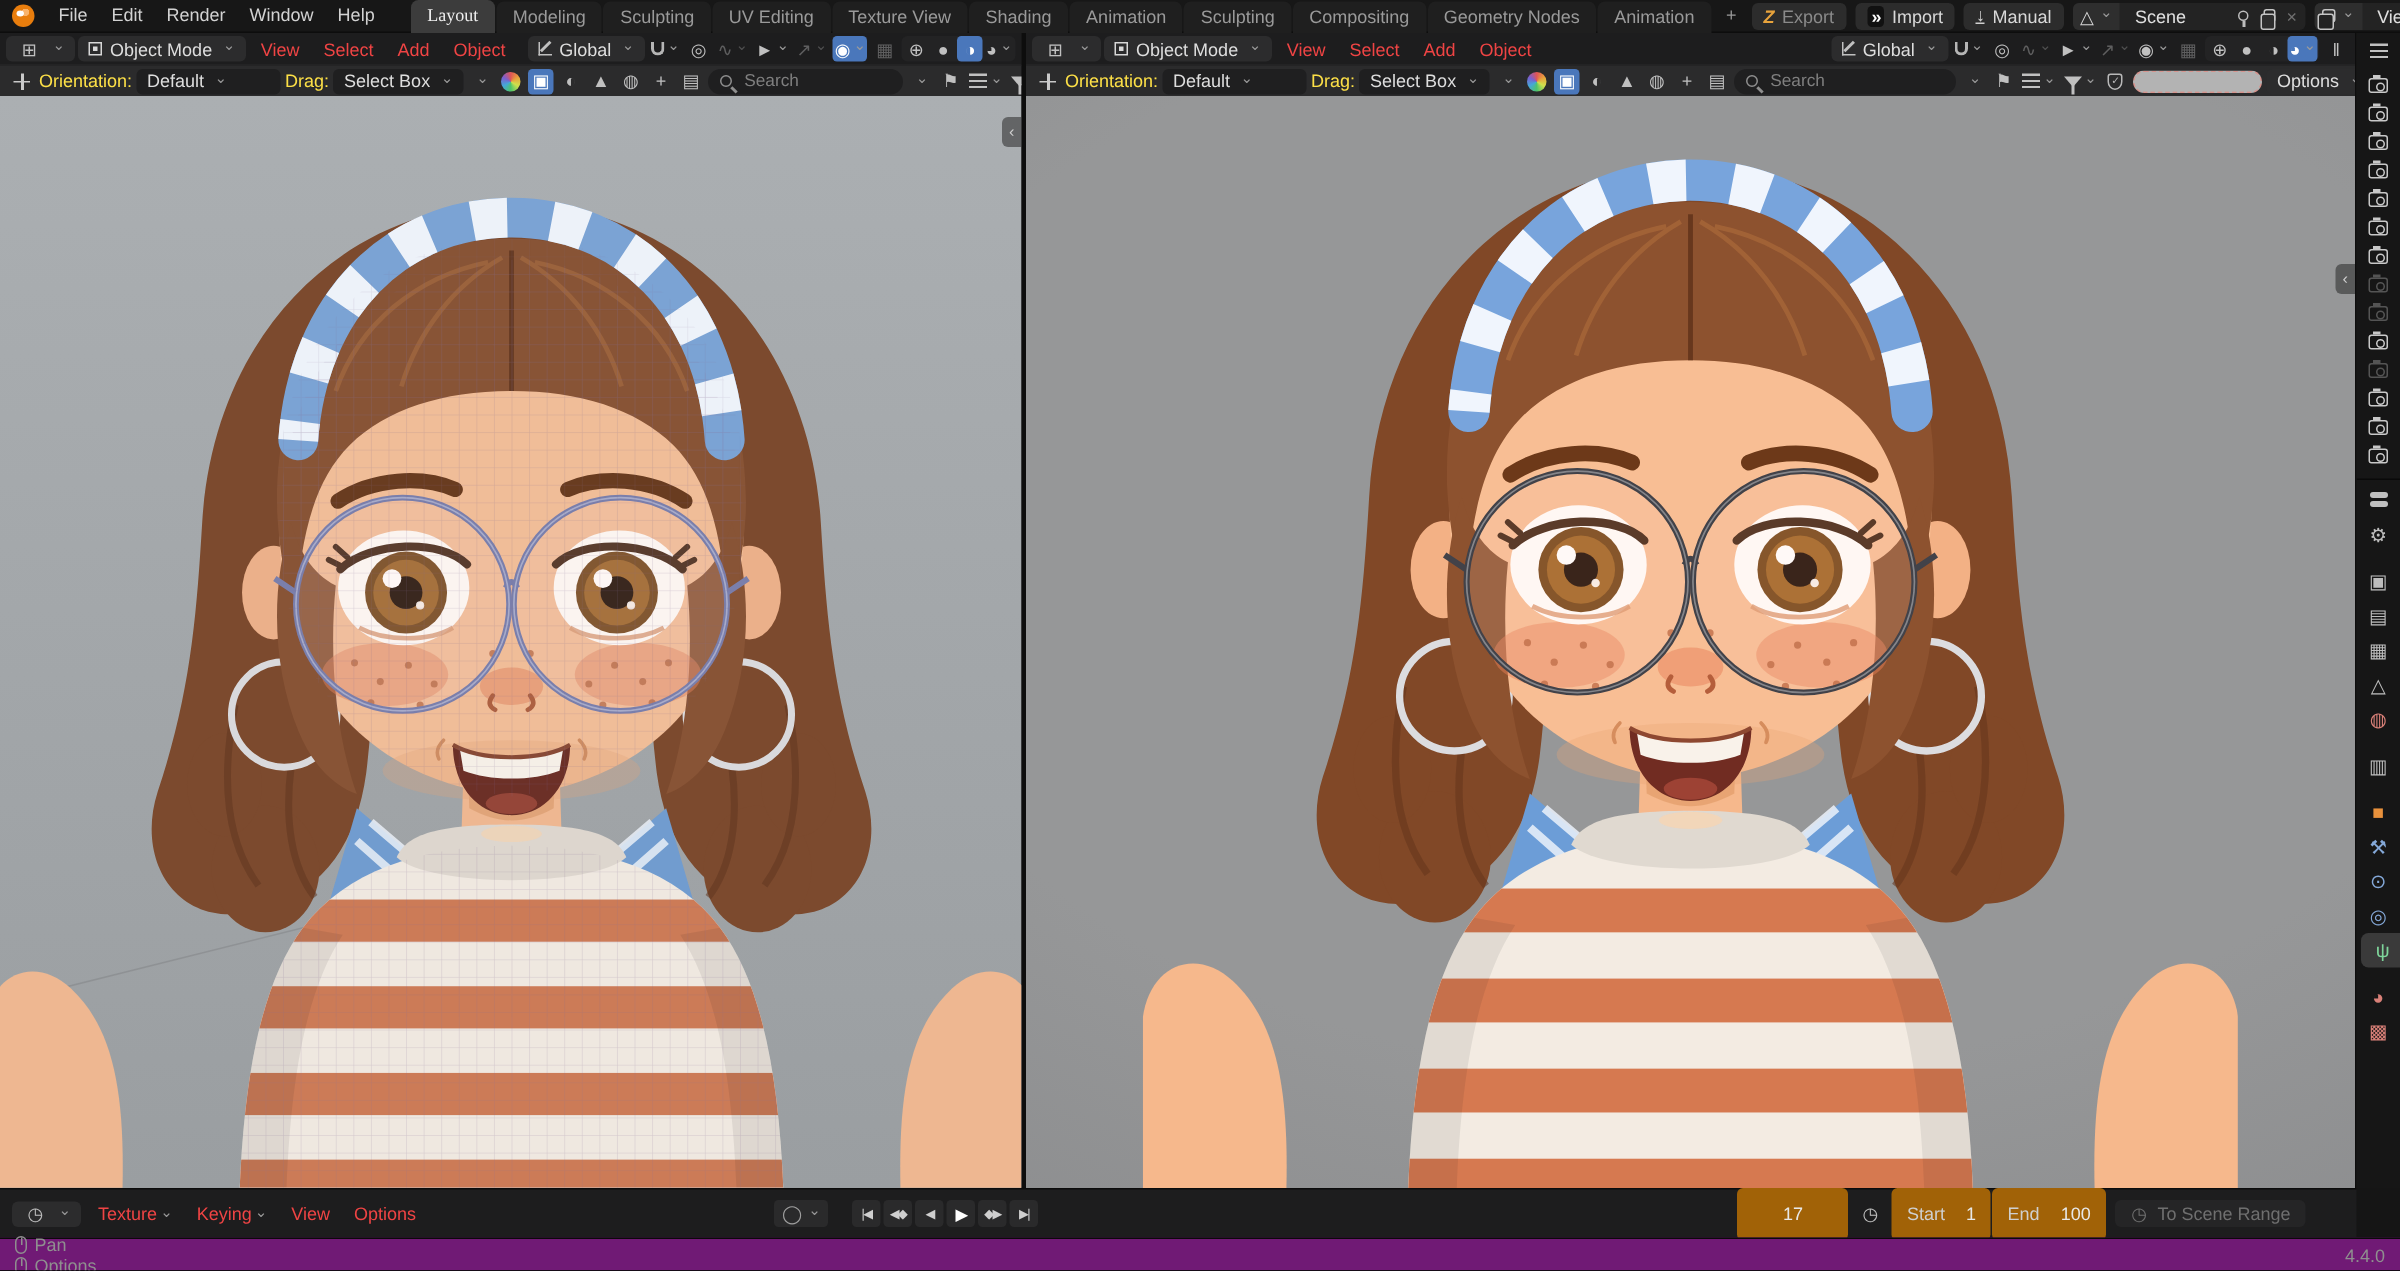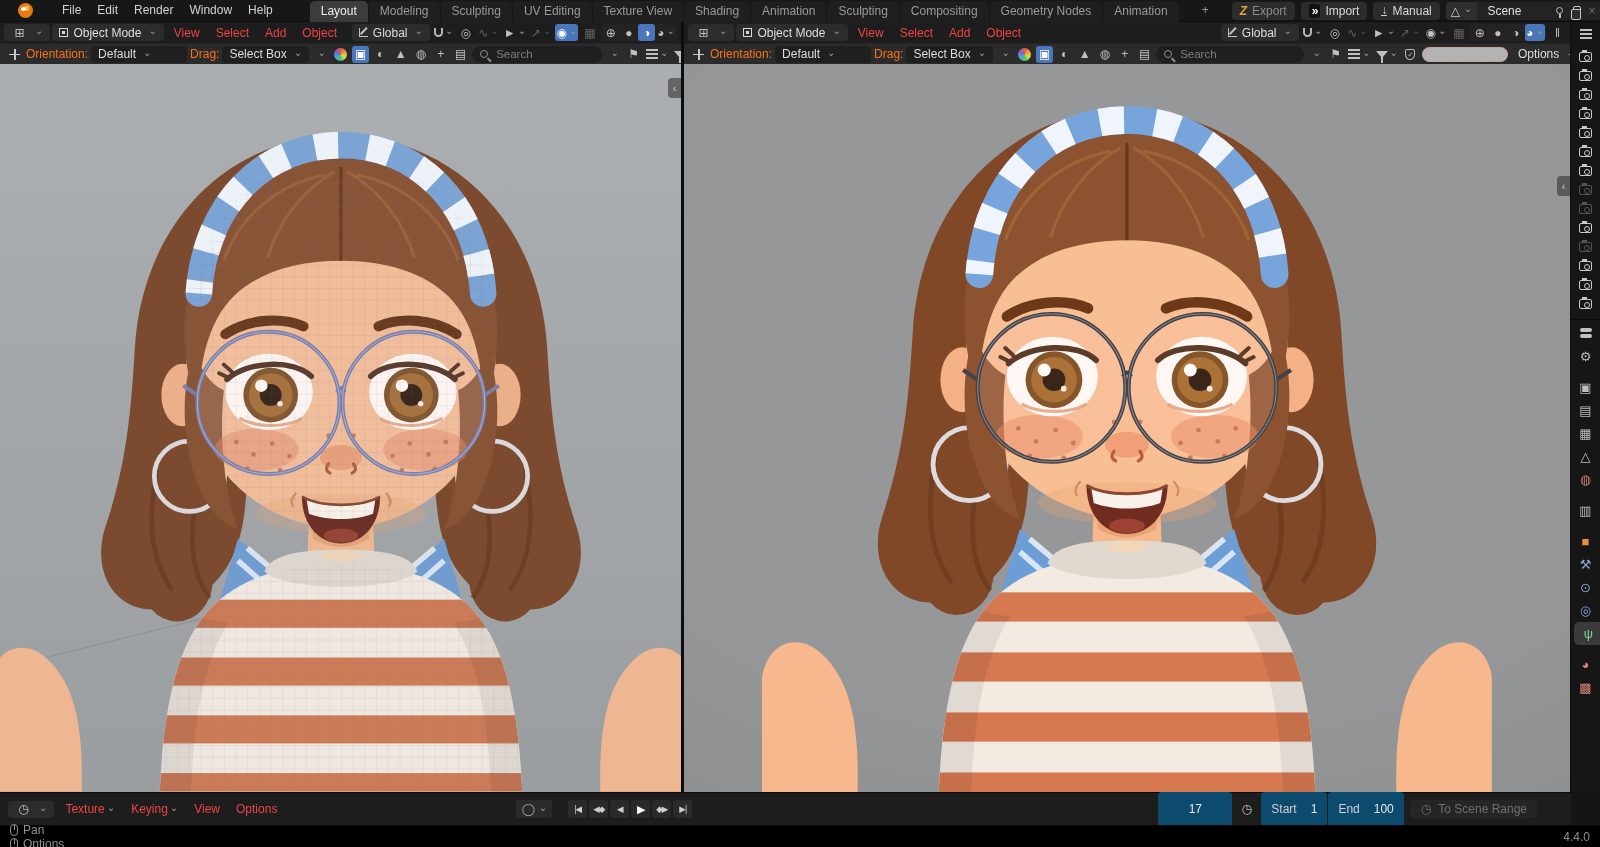--- a/index.html
+++ b/index.html
@@ -4,28 +4,28 @@
 <style>
   html,body{margin:0;padding:0;background:#000;}
   .app{width:1600px;height:847px;overflow:hidden;position:relative;
        font-family:"Liberation Sans","DejaVu Sans",sans-serif;
        background:#151515;color:#d5d5d5;font-size:12px;
        display:flex;flex-direction:column;-webkit-font-smoothing:antialiased;}
   .app *{box-sizing:border-box;}
 
   
   .topbar{height:22px;flex:0 0 22px;background:#171717;display:flex;align-items:center;
-          padding:0 16px;gap:15px;border-bottom:1px solid #0d0d0d;}
+          padding:0 6px;gap:2px;border-bottom:1px solid #0d0d0d;}
   .blender-logo{width:15px;height:15px;border-radius:50%;margin:0 6px 0 2px;flex:0 0 auto;
           background:radial-gradient(circle at 60% 35%, #f9b36b 0 18%, #e87d0d 19% 72%, #b85f07 100%);position:relative;}
   .blender-logo::after{content:"";position:absolute;left:3px;top:4px;width:5px;height:4px;border-radius:50%;background:#fdfdfd;}
   .menu{padding:0 8px;line-height:21px;color:#d2d2d2;white-space:nowrap;}
   .tabs{display:flex;align-items:flex-end;height:22px;margin-left:14px;}
   .tab{padding:3px 11px 4px;color:#9a9a9a;border-radius:5px 5px 0 0;white-space:nowrap;background:#1f1f1f;margin-right:1px;}
-  .tab.active{background:#3c3c3c;color:#efefef;}
+  .tab.active{background:#3c3c3c;color:#efefef;font-family:Liberation Serif, serif;}
   .tab.newtab{background:transparent;color:#9a9a9a;padding:3px 7px 4px;}
   .top-right{margin-left:auto;display:flex;align-items:center;gap:6px;}
   .pillbtn{display:inline-flex;align-items:center;gap:5px;background:#2c2c2c;border-radius:4px;
            height:18px;padding:0 8px;color:#d8d8d8;white-space:nowrap;}
   .pillbtn.dim{color:#8a8a8a;}
   .badge-export{color:#e8a33c;font-weight:bold;font-style:italic;}
   .badge-import{background:#111;border-radius:3px;padding:0 3px;color:#fff;font-weight:bold;letter-spacing:-1px;}
   .badge-manual{color:#cfcfcf;border-bottom:1.5px solid #cfcfcf;line-height:10px;height:11px;}
   .selector{display:flex;align-items:center;background:#232323;border-radius:4px;height:18px;overflow:hidden;}
   .selector .selicon{background:#2e2e2e;height:100%;display:flex;align-items:center;padding:0 5px;gap:2px;}
@@ -76,21 +76,21 @@
   .vpL{flex:0 0 684px;border-right:3px solid #0d0d0d;}
   .vpR{flex:1 1 auto;border-right:1px solid #0d0d0d;}
   .vp-header{height:21px;flex:0 0 21px;background:#1d1d1e;display:flex;align-items:center;
              padding:0 4px;gap:2px;white-space:nowrap;}
   .vp-tools{height:21px;flex:0 0 21px;background:#2b2b2c;display:flex;align-items:center;
             padding:0 6px;gap:3px;white-space:nowrap;border-top:1px solid #242425;}
   .pill{display:inline-flex;align-items:center;gap:5px;background:#2c2c2d;border-radius:4px;
         height:17px;padding:0 7px;color:#dedede;flex:0 0 auto;}
   .pill.dark{background:#1f1f20;}
   .hmenu{padding:0 8px;color:#ef4444;flex:0 0 auto;}
-  .hlabel{color:#f97316;flex:0 0 auto;}
+  .hlabel{color:#fde047;flex:0 0 auto;}
   .g{display:inline-flex;align-items:center;justify-content:center;min-width:17px;height:17px;
      color:#c0c0c0;font-size:12px;flex:0 0 auto;border-radius:3px;padding:0 1px;}
   .g.dim{opacity:.4;}
   .g.active{background:#4a77bb;color:#fff;}
   .shade-group{display:inline-flex;background:#232324;border-radius:4px;padding:0 1px;gap:1px;align-items:center;height:17px;}
   .right-cluster{margin-left:auto;display:flex;align-items:center;gap:3px;flex:0 0 auto;}
   .search{display:flex;align-items:center;gap:6px;background:#1f1f20;border-radius:9px;height:17px;padding:0 8px;}
   .search input{background:transparent;border:none;outline:none;color:#cfcfcf;width:100px;font-size:11.5px;
      font-family:"Liberation Sans","DejaVu Sans",sans-serif;}
   .search input::placeholder{color:#7f7f7f;}
@@ -122,28 +122,28 @@
 
   
   .timeline{height:33px;flex:0 0 33px;background:#1d1d1e;border-top:1px solid #0c0c0c;
             display:flex;align-items:center;padding:0 8px;gap:3px;width:1571px;}
   .transport{display:flex;align-items:center;gap:2px;margin-left:228px;}
   .tbtn{min-width:19px;height:18px;border-radius:3px;display:flex;align-items:center;justify-content:center;
         color:#cfcfcf;font-size:8.5px;letter-spacing:-1px;background:#2a2a2b;}
   .tbtn[data-name="play-button"]{font-size:11px;color:#ffffff;}
   .autokey{display:flex;align-items:center;gap:2px;background:#2a2a2b;border-radius:3px;height:18px;padding:0 5px;margin-right:14px;color:#9f9f9f;}
   .tl-right{margin-left:auto;display:flex;align-items:center;gap:6px;margin-right:26px;}
-  .field{display:flex;align-items:center;background:#0c4a6e;border-radius:4px;height:35px;padding:0 10px;gap:14px;color:#dcdcdc;}
+  .field{display:flex;align-items:center;background:#a16207;border-radius:4px;height:35px;padding:0 10px;gap:14px;color:#dcdcdc;}
   .field .flabel{color:#cfcfcf;} .field .fval{color:#e8e8e8;}
   .field.frame{width:74px;justify-content:center;}
   .range-group{display:flex;align-items:center;gap:1px;}
   .btn-dim{display:flex;align-items:center;gap:6px;background:#252526;border-radius:4px;height:18px;padding:0 10px;color:#6f6f6f;}
 
   
-  .statusbar{height:22px;flex:0 0 22px;background:#000000;display:flex;align-items:center;
+  .statusbar{height:22px;flex:0 0 22px;background:#701a75;display:flex;align-items:center;
              padding:0 10px;gap:2px;color:#8f8f8f;border-top:1px solid #0a0a0a;}
   .skey{display:flex;align-items:center;gap:5px;}
   .version{margin-left:auto;color:#8f8f8f;}
 </style>
 </head>
 <body>
 
 <svg width="0" height="0" style="position:absolute" aria-hidden="true">
   <defs>
     <pattern id="wg" width="15" height="15" patternUnits="userSpaceOnUse">

